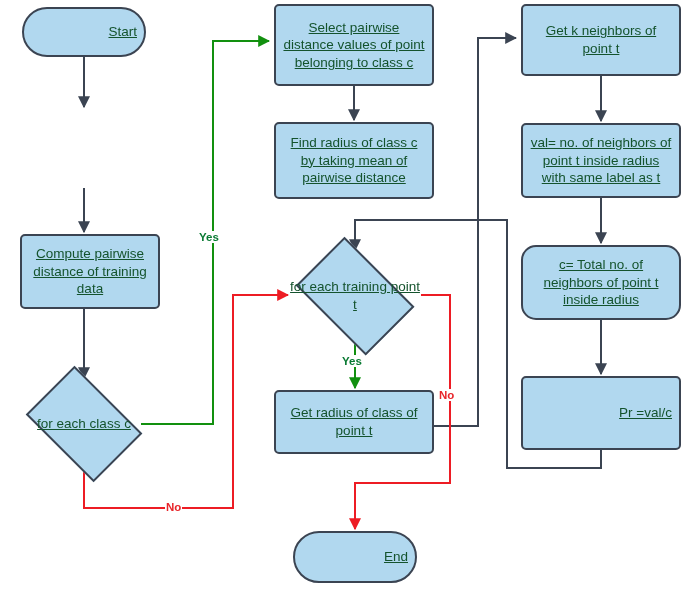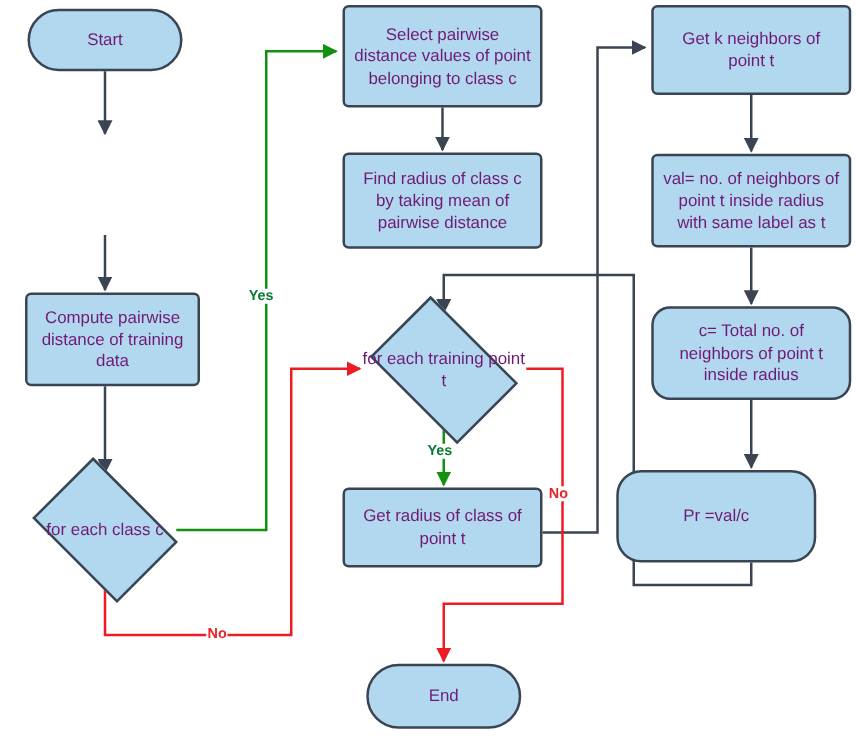--- a/index.html
+++ b/index.html
@@ -22,29 +22,30 @@
     left: 0;
     top: 0;
     width: 685px;
     height: 594px;
   }
   .node {
     position: absolute;
     box-sizing: border-box;
     background: #b1d8ef;
     border: 2px solid #3b4452;
-    color: #701a75;
+    color: #14532d;
     display: flex;
     align-items: center;
-    justify-content: center;
+    justify-content: flex-end;
     text-align: center;
     font-size: 13.5px;
     line-height: 1.30;
     padding: 2px 7px;
     z-index: 3;
+    text-decoration: underline;
   }
   .node.process { border-radius: 5px; }
   .node.terminal { border-radius: 32px; }
   .node.decision {
     background: transparent;
     border: none;
     padding: 0;
   }
   .decision .dia-shape {
     position: absolute;
@@ -161,21 +162,21 @@
   </div>
 
   <div class="node process" style="left:521px; top:123px; width:160px; height:75px;">
     <span>val= no. of neighbors of point t inside radius with same label as t</span>
   </div>
 
   <div class="node process" style="left:521px; top:245px; width:160px; height:75px;border-radius:15px;">
     <span>c= Total no. of neighbors of point t inside radius</span>
   </div>
 
-  <div class="node process" style="left:493px; top:376px; width:160px; height:74px;border-radius:20px;">
+  <div class="node process" style="left:521px; top:376px; width:160px; height:74px;">
     <span>Pr =val/c</span>
   </div>
 
   <div class="node terminal" style="left:293px; top:531px; width:124px; height:52px;">
     <span>End</span>
   </div>
 
   <span class="edge-label yes" style="left:198px; top:231px;">Yes</span>
 
   <span class="edge-label no" style="left:165px; top:501px;">No</span>

